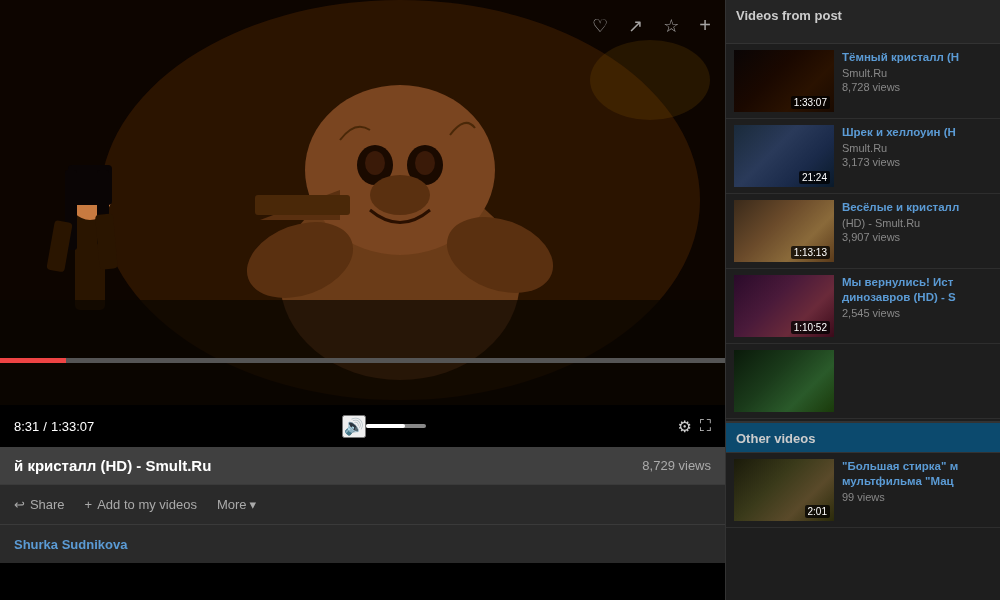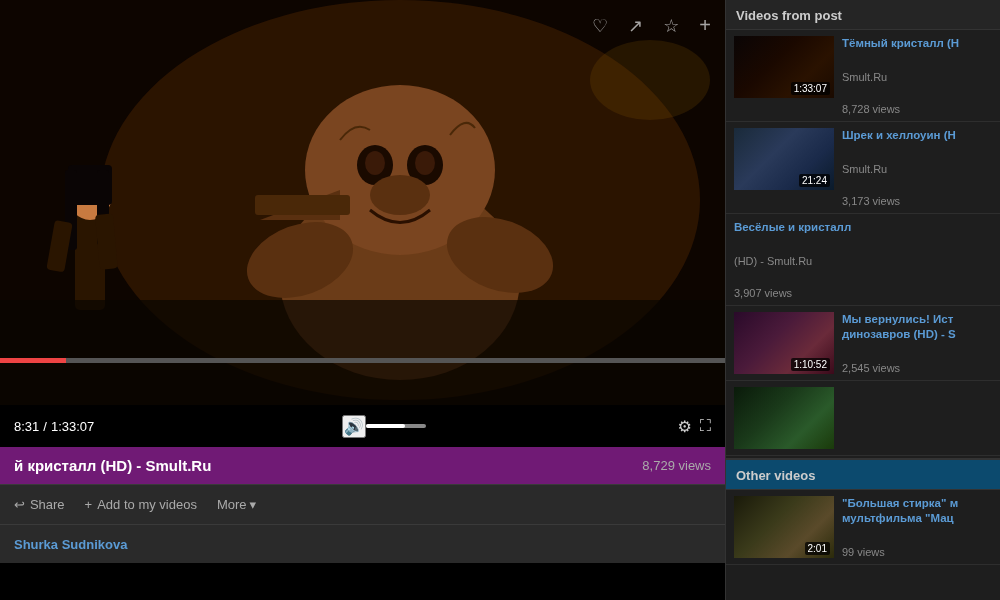--- a/index.html
+++ b/index.html
@@ -122,21 +122,21 @@
       background: none;
       border: none;
       color: #ccc;
       font-size: 16px;
       cursor: pointer;
       padding: 2px 4px;
     }
 
     
     .title-bar {
-      background: #701a75;
+      background: #404040;
       padding: 10px 14px;
       display: flex;
       justify-content: space-between;
       align-items: center;
       border-bottom: 1px solid #3a3a3a;
     }
 
     .video-title {
       font-size: 15px;
       color: #fff;
@@ -194,21 +194,21 @@
       flex: 0 0 275px;
       background: #1e1e1e;
       overflow-y: auto;
       border-left: 1px solid #333;
     }
 
     .sidebar-section-title {
       font-size: 13px;
       font-weight: bold;
       color: #ccc;
-      padding: 8px 10px 6px;
+      padding: 8px 10px 20px;
       background: #252525;
       border-bottom: 1px solid #333;
     }
 
     .video-card {
       display: flex;
       padding: 6px 8px;
       gap: 8px;
       cursor: pointer;
       border-bottom: 1px solid #2e2e2e;
@@ -238,21 +238,21 @@
       font-size: 10px;
       padding: 1px 3px;
       border-radius: 2px;
     }
 
     .video-card-info {
       flex: 1;
       display: flex;
       flex-direction: column;
       justify-content: flex-start;
-      gap: 20px;
+      gap: 2px;
     }
 
     .card-title {
       font-size: 11.5px;
       color: #5b9bd5;
       line-height: 1.3;
       font-weight: bold;
     }
 
     .card-channel {
@@ -425,20 +425,23 @@
           <div class="thumb-wrap thumb-bg-2">
             <span class="thumb-duration">21:24</span>
           </div>
           <div class="video-card-info">
             <div class="card-title">Шрек и хеллоуин (H</div>
             <div class="card-channel">Smult.Ru</div>
             <div class="card-views">3,173 views</div>
           </div>
         </div>
         <div class="video-card">
+          <div class="thumb-wrap thumb-bg-3">
+            <span class="thumb-duration">1:13:13</span>
+          </div>
           <div class="video-card-info">
             <div class="card-title">Весёлые и кристалл</div>
             <div class="card-channel">(HD) - Smult.Ru</div>
             <div class="card-views">3,907 views</div>
           </div>
         </div>
         <div class="video-card">
           <div class="thumb-wrap thumb-bg-4">
             <span class="thumb-duration">1:10:52</span>
           </div>

